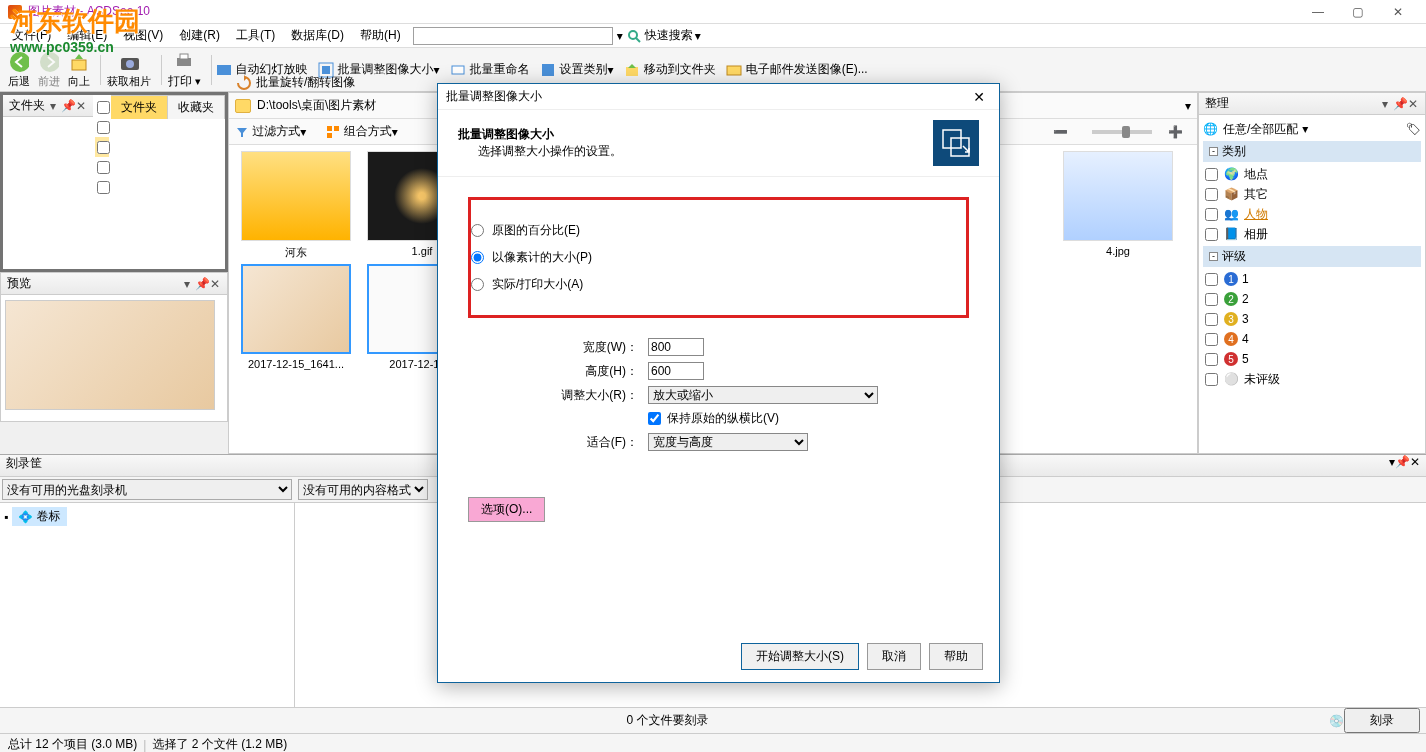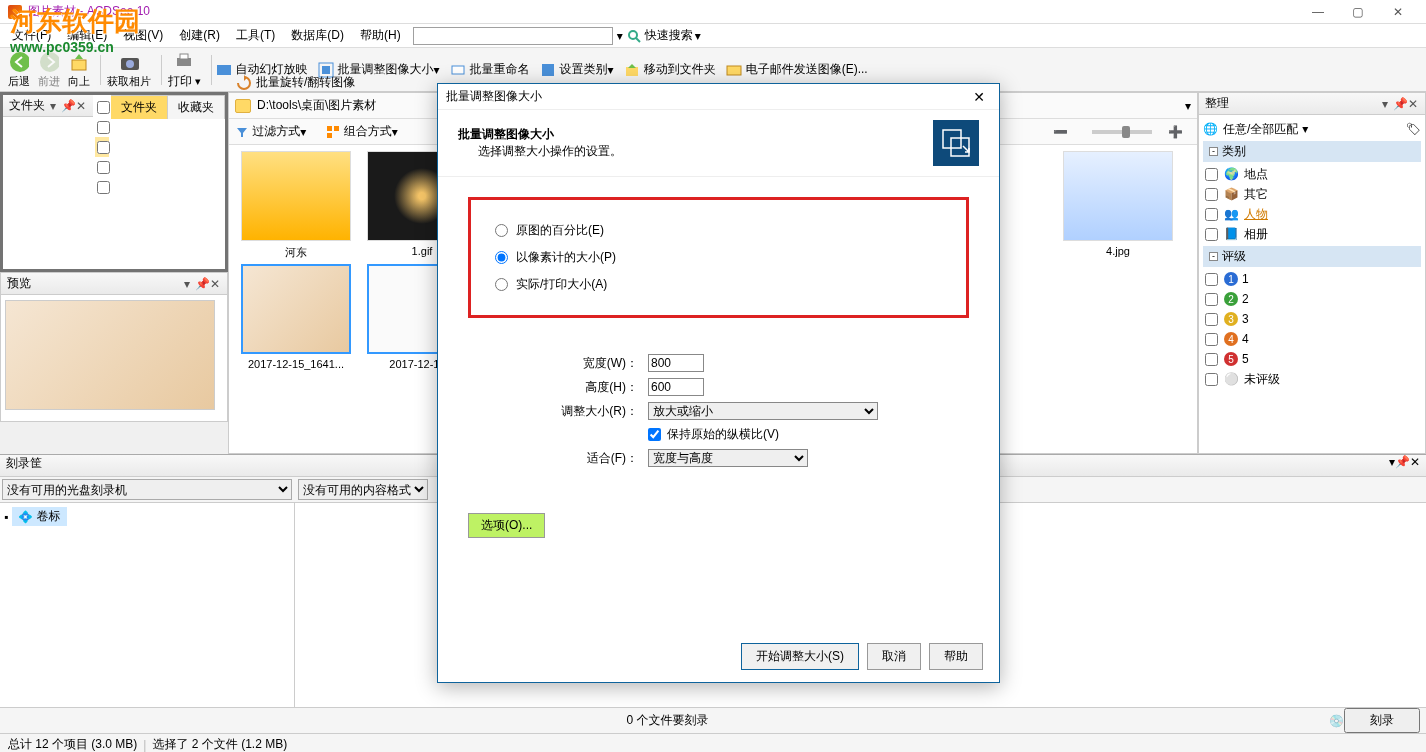--- a/index.html
+++ b/index.html
@@ -82,29 +82,29 @@
 .status-bar .sep { margin: 0 6px; color: #bbb; }
 
 .dialog { position: absolute; top: 83px; left: 437px; width: 563px; height: 600px; background: #fff; border: 1px solid #0e639c; box-shadow: 0 4px 20px rgba(0,0,0,.3); z-index: 100; }
 .dialog-title { height: 26px; background: #fff; display: flex; align-items: center; padding: 0 8px; border-bottom: 1px solid #eee; }
 .dialog-title .t { flex: 1; }
 .dialog-title .close { width: 24px; text-align: center; font-size: 14px; }
 .dialog-head { display: flex; padding: 10px 20px; align-items: center; border-bottom: 1px solid #eee; }
 .dialog-head .txt { flex: 1; }
 .dialog-head .big-ic { width: 46px; height: 46px; background: #0e4a7a; display: flex; align-items: center; justify-content: center; }
 .dialog-body { padding: 20px 30px; }
-.radio-box { border: 3px solid #d22; padding: 12px 24px; margin-bottom: 36px; }
+.radio-box { border: 3px solid #d22; padding: 12px 0; margin-bottom: 20px; }
 .radio-row { display: flex; align-items: center; margin: 10px 0; }
 .radio-row input[type=radio] { margin-right: 8px; }
 .form-row { display: flex; align-items: center; margin: 6px 0; }
 .form-row .lbl { width: 170px; text-align: right; margin-right: 10px; }
 .form-row input[type=number], .form-row .spinner { width: 56px; border: 1px solid #888; padding: 1px 2px; }
 .form-row select { width: 230px; border: 1px solid #888; }
 .form-row.short select { width: 160px; }
-.options-btn { margin-top: 40px; padding: 3px 12px; border: 1px solid #999; background: #bef264; }
+.options-btn { margin-top: 40px; padding: 3px 12px; border: 1px solid #999; background: #f9a8d4; }
 .dialog-footer { position: absolute; bottom: 12px; right: 16px; display: flex; }
 .dialog-footer button { padding: 4px 14px; margin-left: 8px; border: 1px solid #999; background: #f0f0f0; }
 .dialog-footer button.primary { border: 1px solid #0e639c; }
 
 .watermark { position: absolute; top: 4px; left: 10px; z-index: 200; pointer-events: none; }
 .watermark .logo { font-size: 26px; font-weight: bold; color: #ff8a00; text-shadow: 1px 1px #fff; }
 .watermark .url { font-size: 14px; color: #1b8a2f; font-weight: bold; }
 
 svg { display: block; }
 </style>

